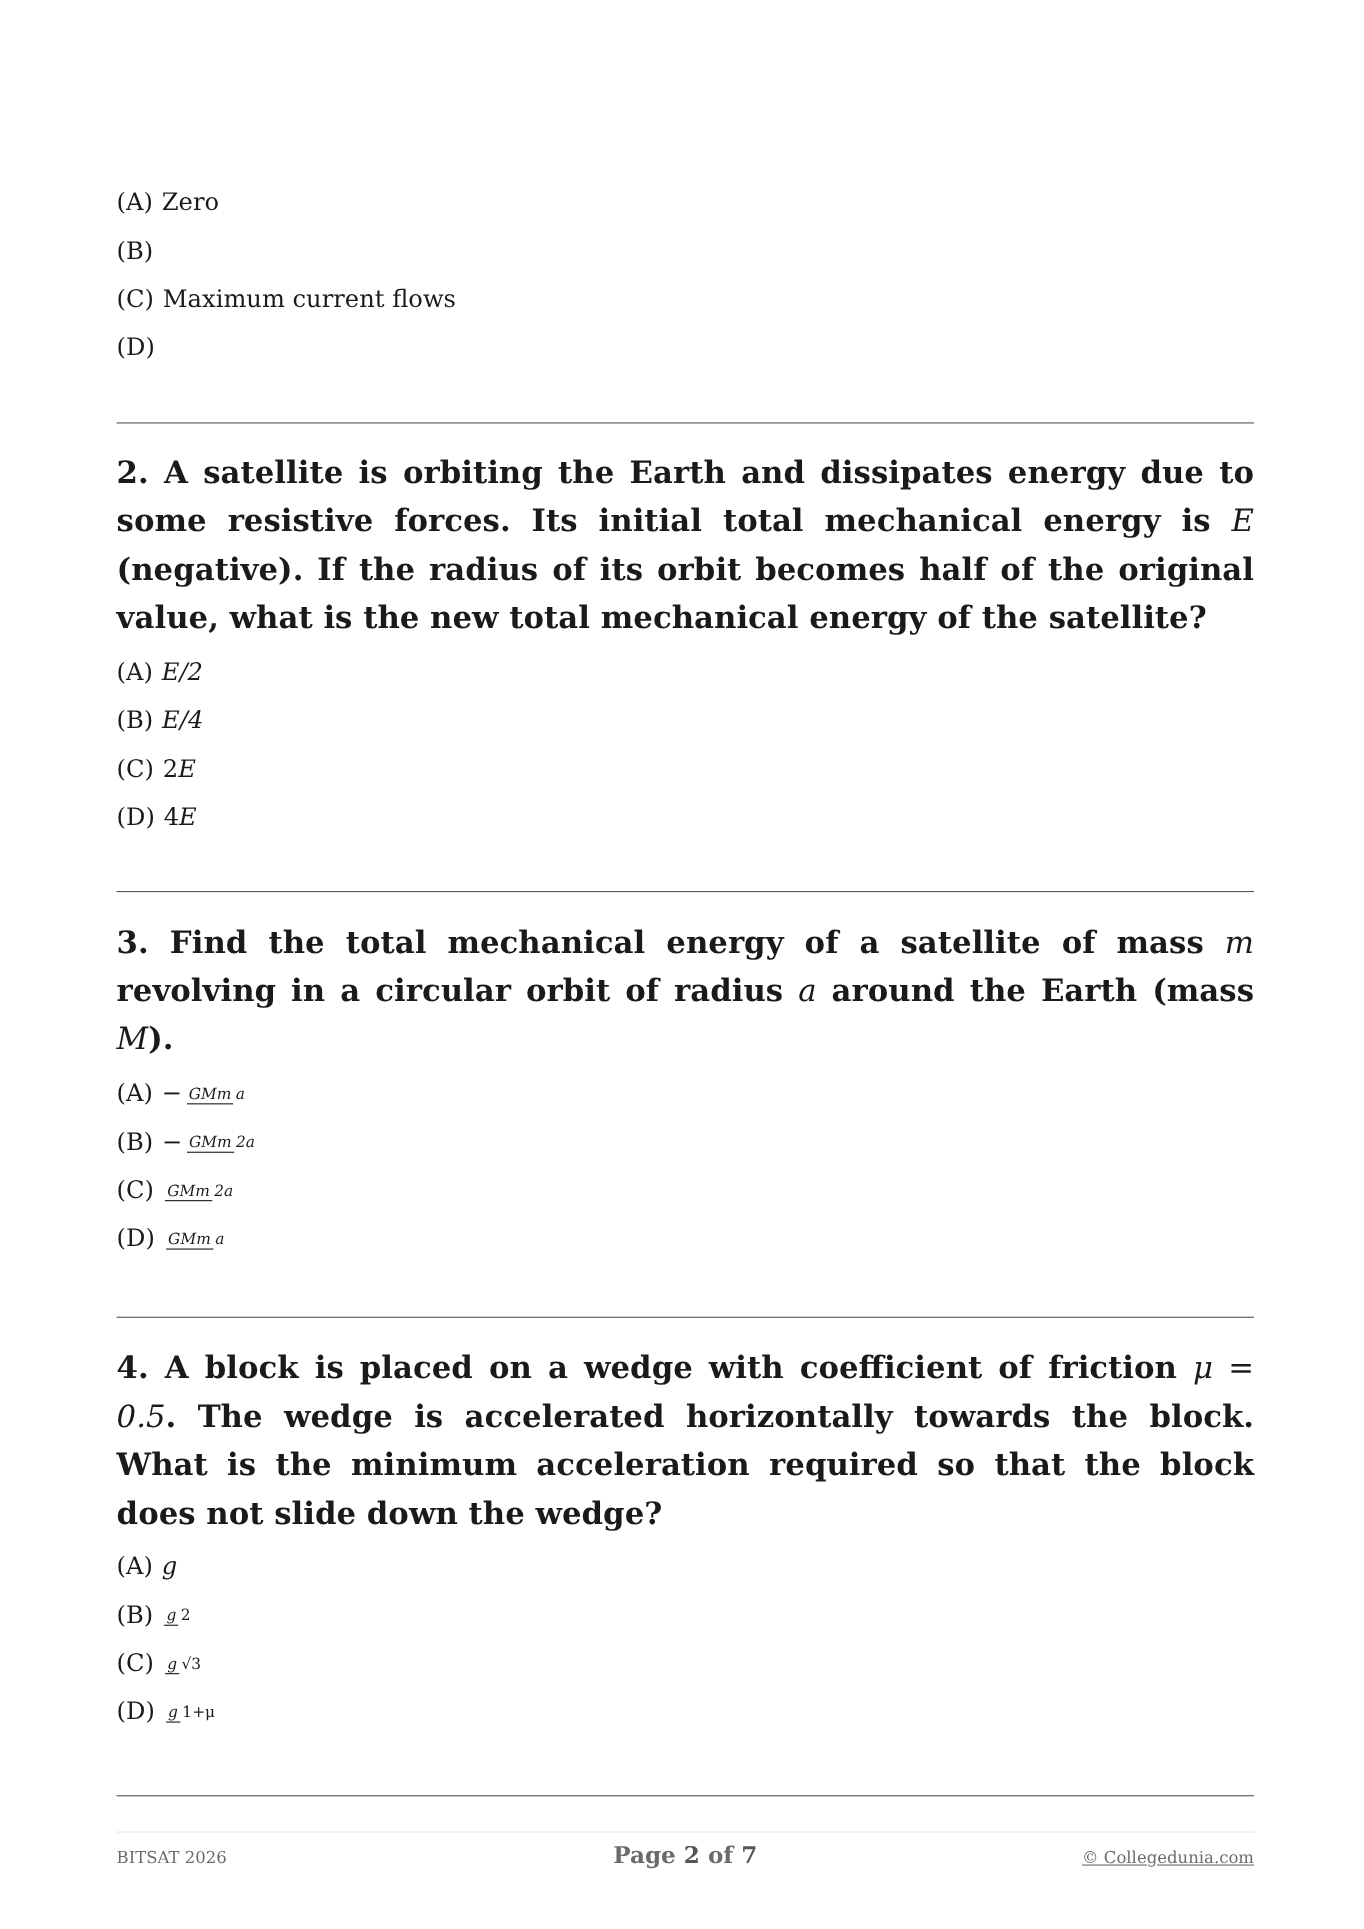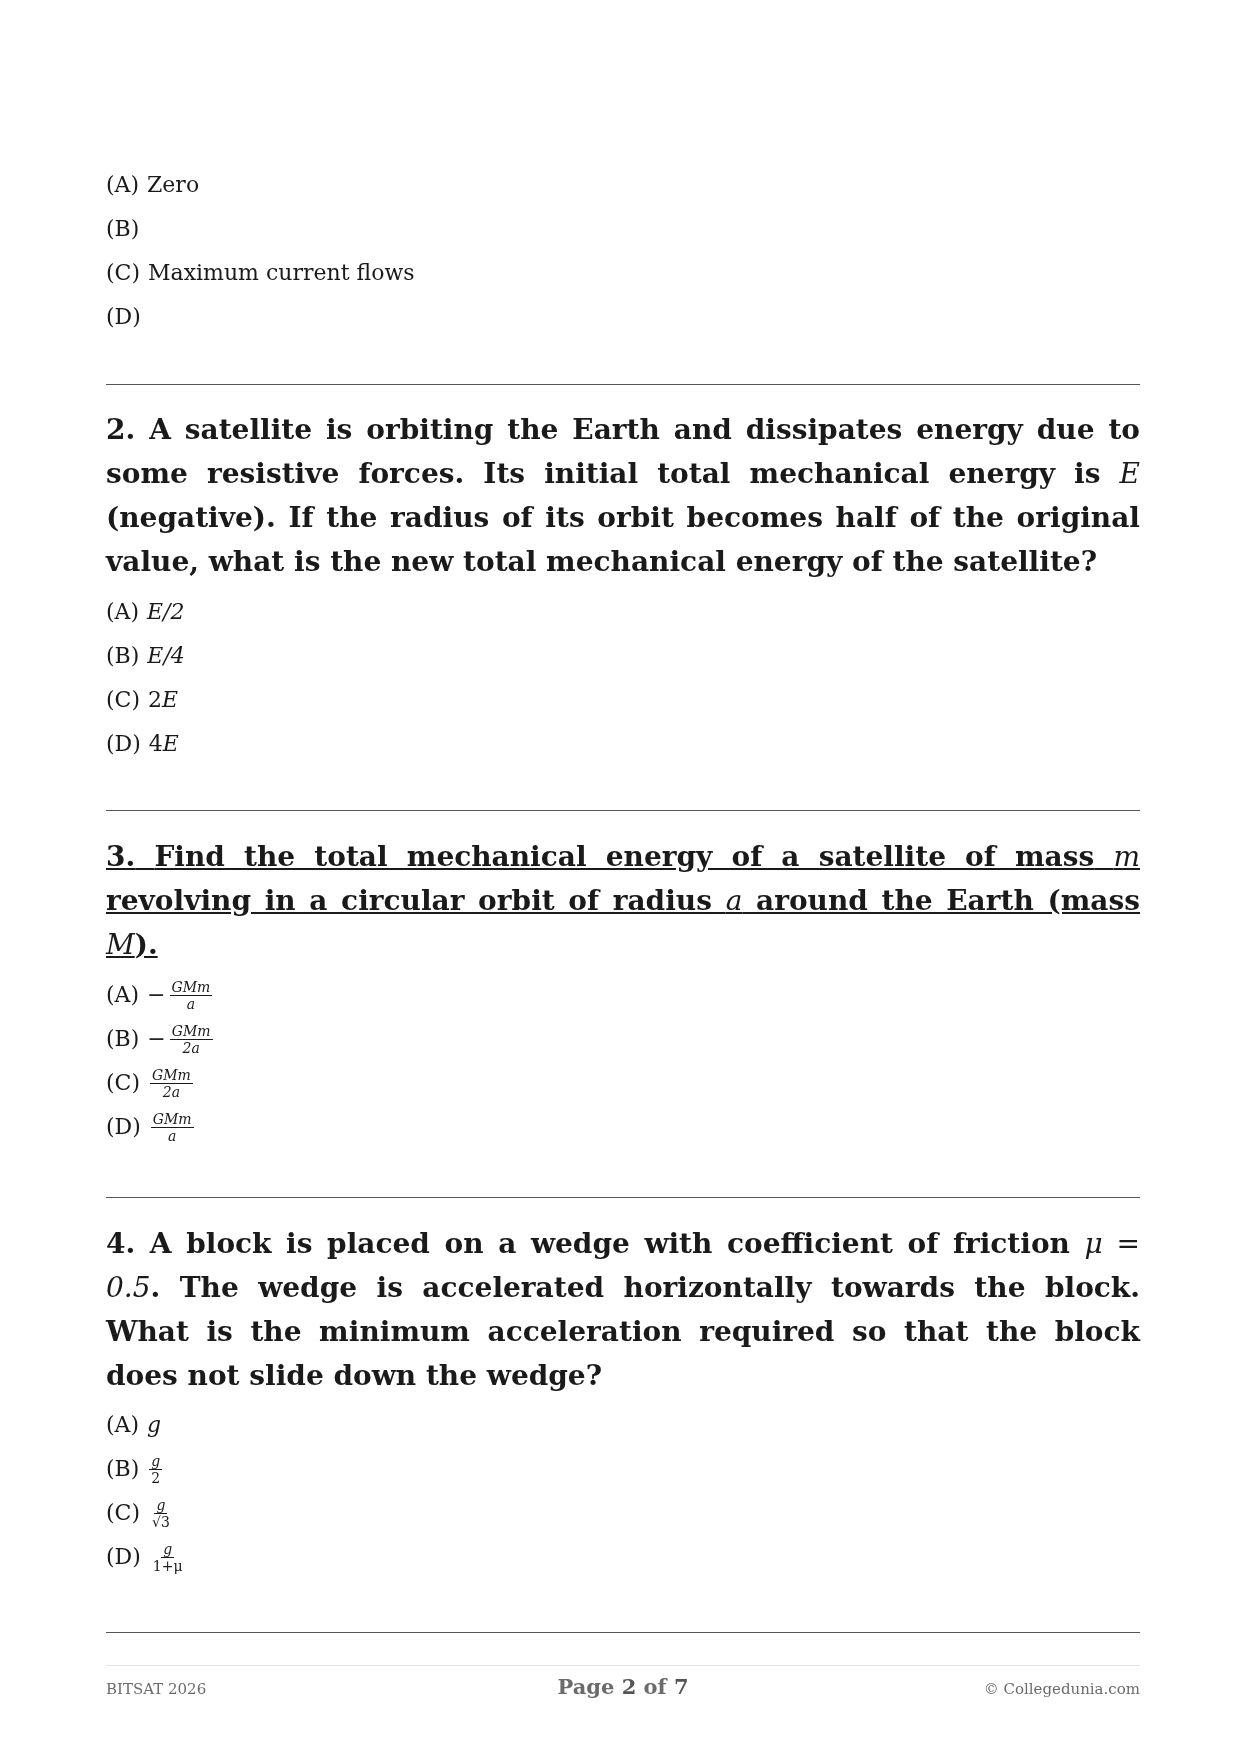--- a/index.html
+++ b/index.html
@@ -6,30 +6,30 @@
   body { width: 1240px; height: 1754px; position: relative; overflow: hidden;
          font-family: "DejaVu Serif", "Liberation Serif", serif; color: #1a1a1a; }
   .page { position: absolute; left: 106px; width: 1034px; top: 0; }
   .options { position: absolute; left: 0; }
   .opt { height: 44px; line-height: 44px; font-size: 22px; white-space: nowrap; display: flex; align-items: center; }
   .opt .lbl { margin-right: 8px; }
   .math { font-style: italic; }
   .rule { position: absolute; left: 0; width: 1034px; height: 0; border-top: 1.5px solid #555; }
   .question { position: absolute; left: 0; width: 1034px; font-weight: bold; font-size: 28px; line-height: 44px; text-align: justify; }
   .question .math { font-weight: normal; }
-  .frac { display: inline-flex; flex-direction: column; align-items: center; vertical-align: middle; font-size: 14px; line-height: 16px; margin-left: 2px; }
+  .frac { display: inline-flex; flex-direction: row; align-items: center; vertical-align: middle; font-size: 14px; line-height: 16px; margin-left: 2px; }
   .frac .num { padding: 0 2px; border-bottom: 1px solid #1a1a1a; font-style: italic; }
   .frac .den { padding: 0 2px; font-style: italic; }
   .neg { font-size: 22px; margin-right: 2px; }
   .footer-rule { position: absolute; left: 106px; width: 1034px; top: 1665px; border-top: 1.5px solid #e4e4e7; }
   .footer { position: absolute; left: 106px; width: 1034px; top: 1674px; height: 30px; font-size: 15px; color: #6b6b6b; }
   .footer .left { position: absolute; left: 0; top: 6px; }
   .footer .center { position: absolute; left: 0; right: 0; text-align: center; top: 0; font-size: 21px; color: #6b6b6b; font-weight: bold; }
   .footer .center b { color: #555; }
-  .footer .right { position: absolute; right: 0; top: 6px; }
+  .footer .right { position: absolute; right: 0; top: 6px; text-decoration: underline; }
 </style>
 </head>
 <body>
 
 <div class="page">
 
   <div class="options" style="top:163px;">
     <div class="opt">
         <span class="lbl">(A)</span>
         <span>Zero</span>
@@ -71,21 +71,21 @@
       </div>
     <div class="opt">
         <span class="lbl">(D)</span>
         <span>4</span>
         <span class="math">E</span>
       </div>
   </div>
 
   <div class="rule" style="top:810px;"></div>
 
-  <div class="question" style="top:835px;text-decoration:underline;">
+  <div class="question" style="top:835px;">
     <span>3.</span>
     <span>Find the total mechanical energy of a satellite of mass</span>
     <span class="math">m</span>
     <span>revolving in a circular orbit of radius</span>
     <span class="math">a</span>
     <span>around the Earth (mass</span>
     <span class="math">M</span><span>).</span>
   </div>
 
   <div class="options" style="top:973px;">

